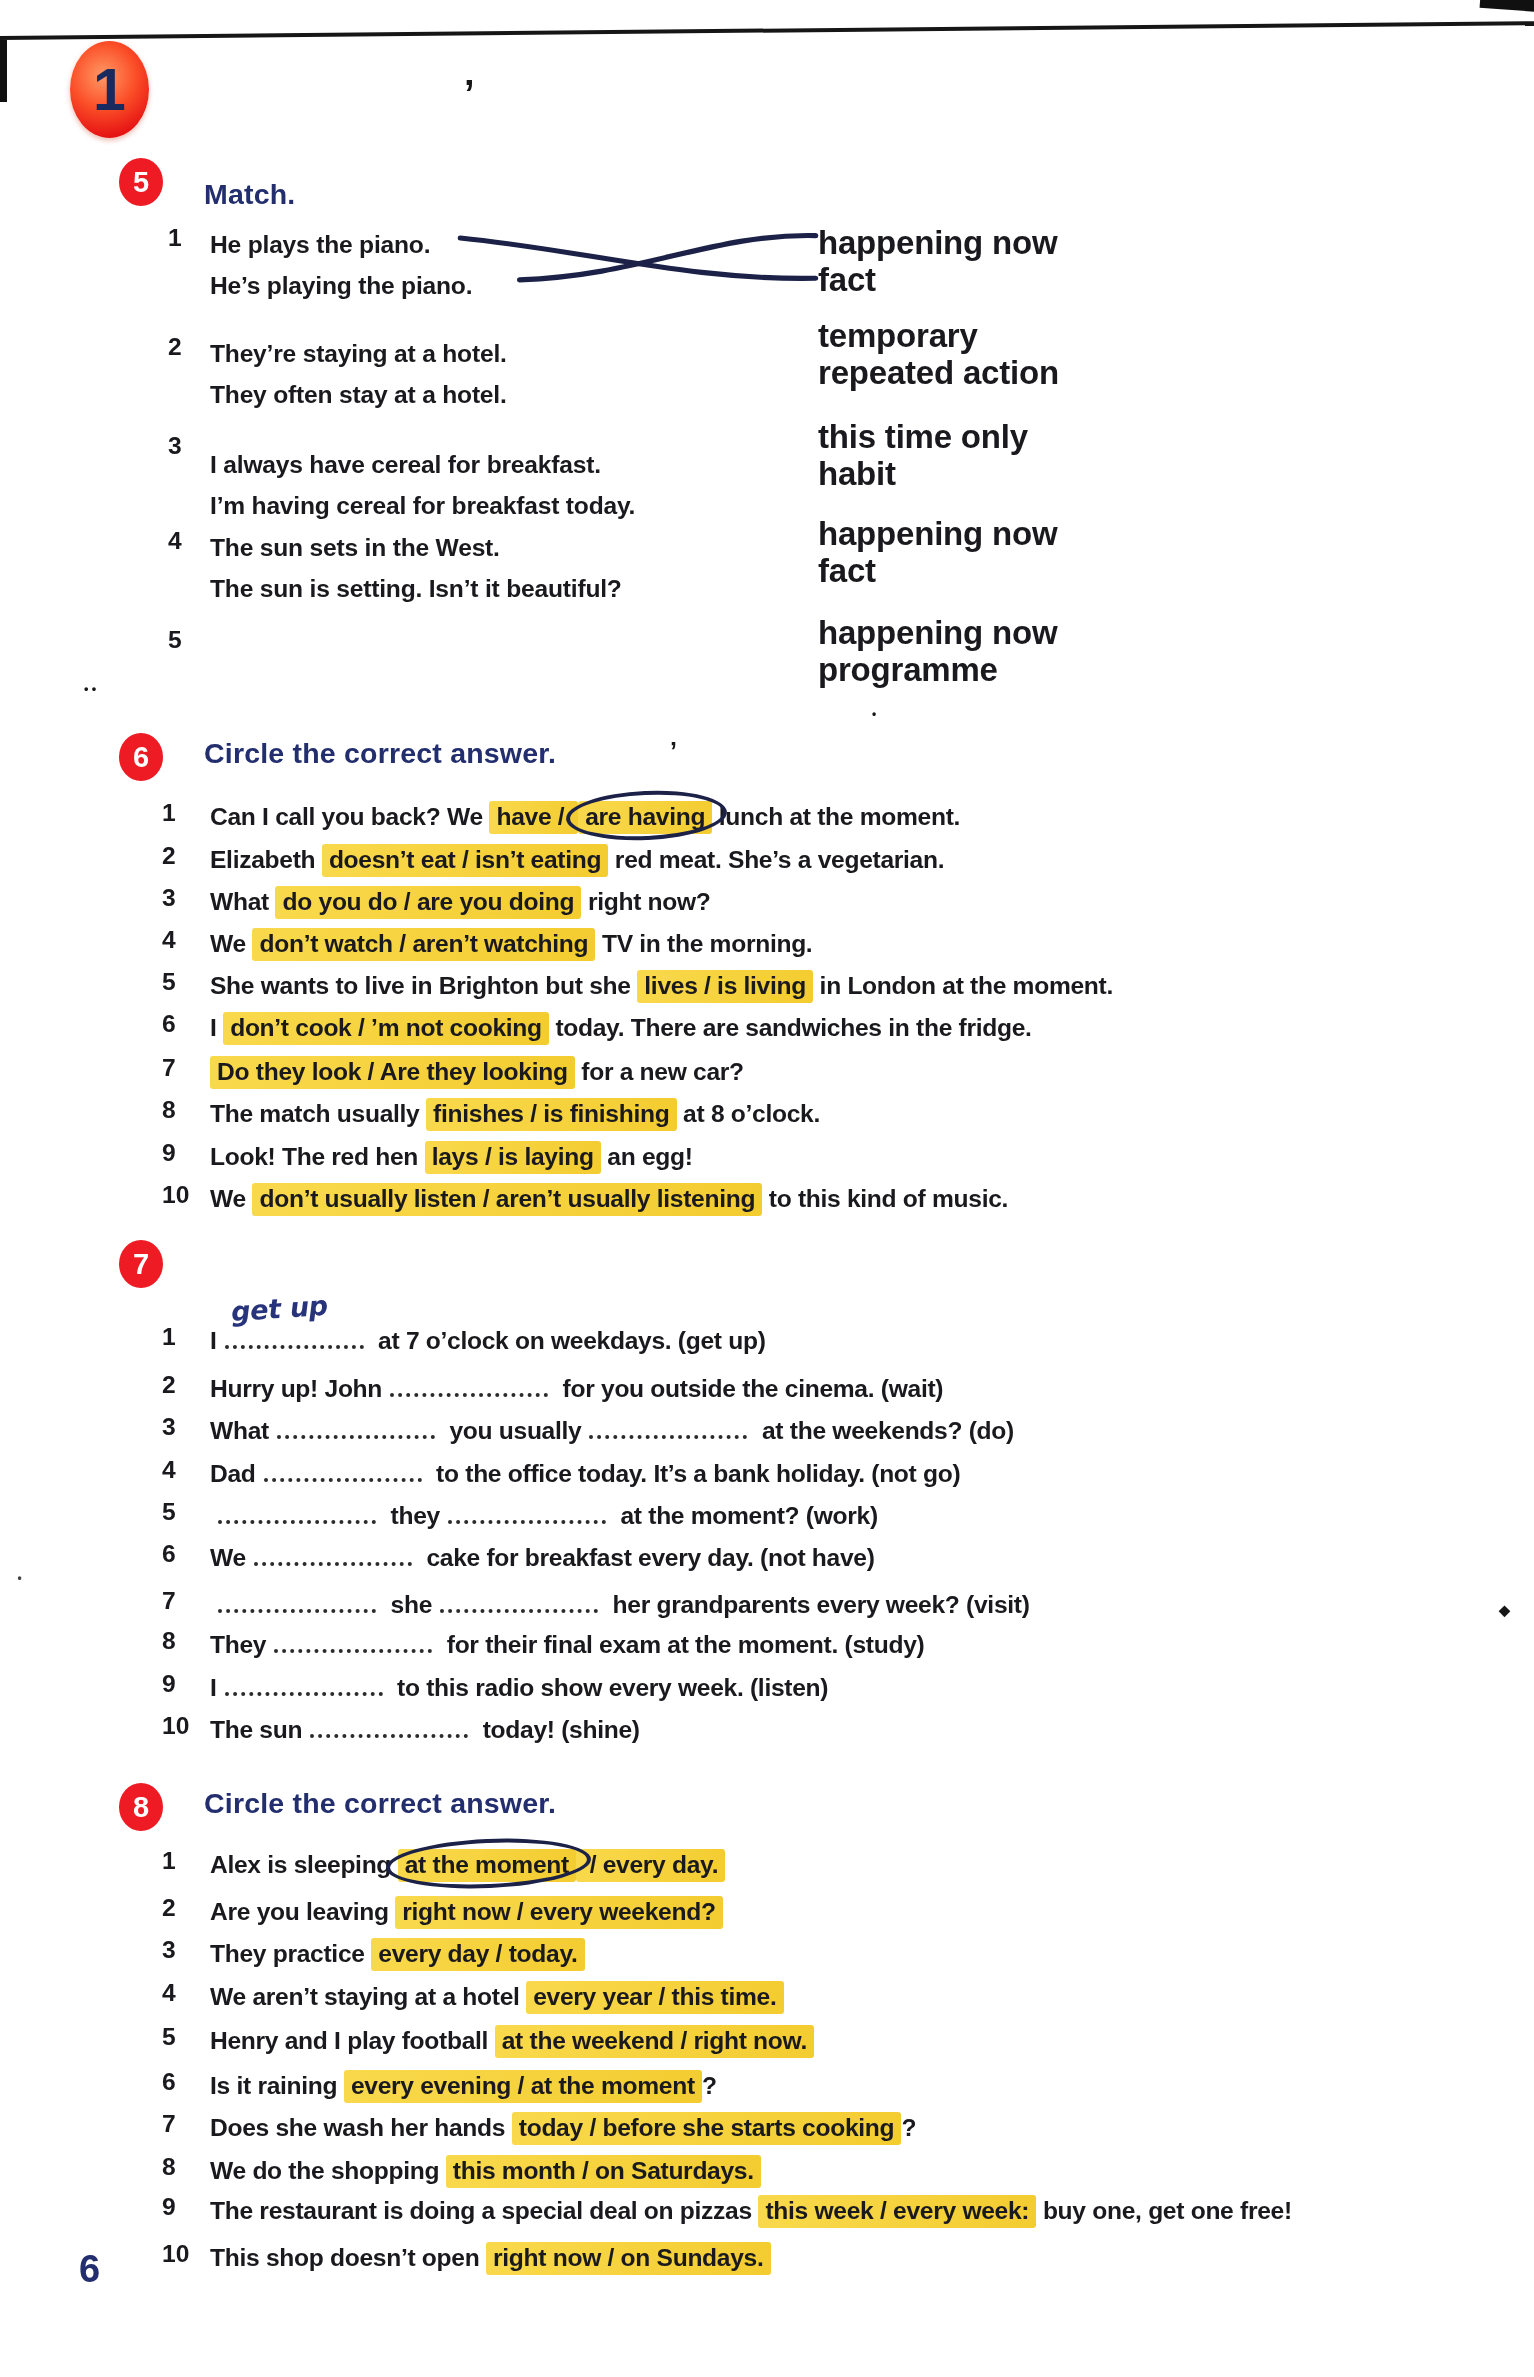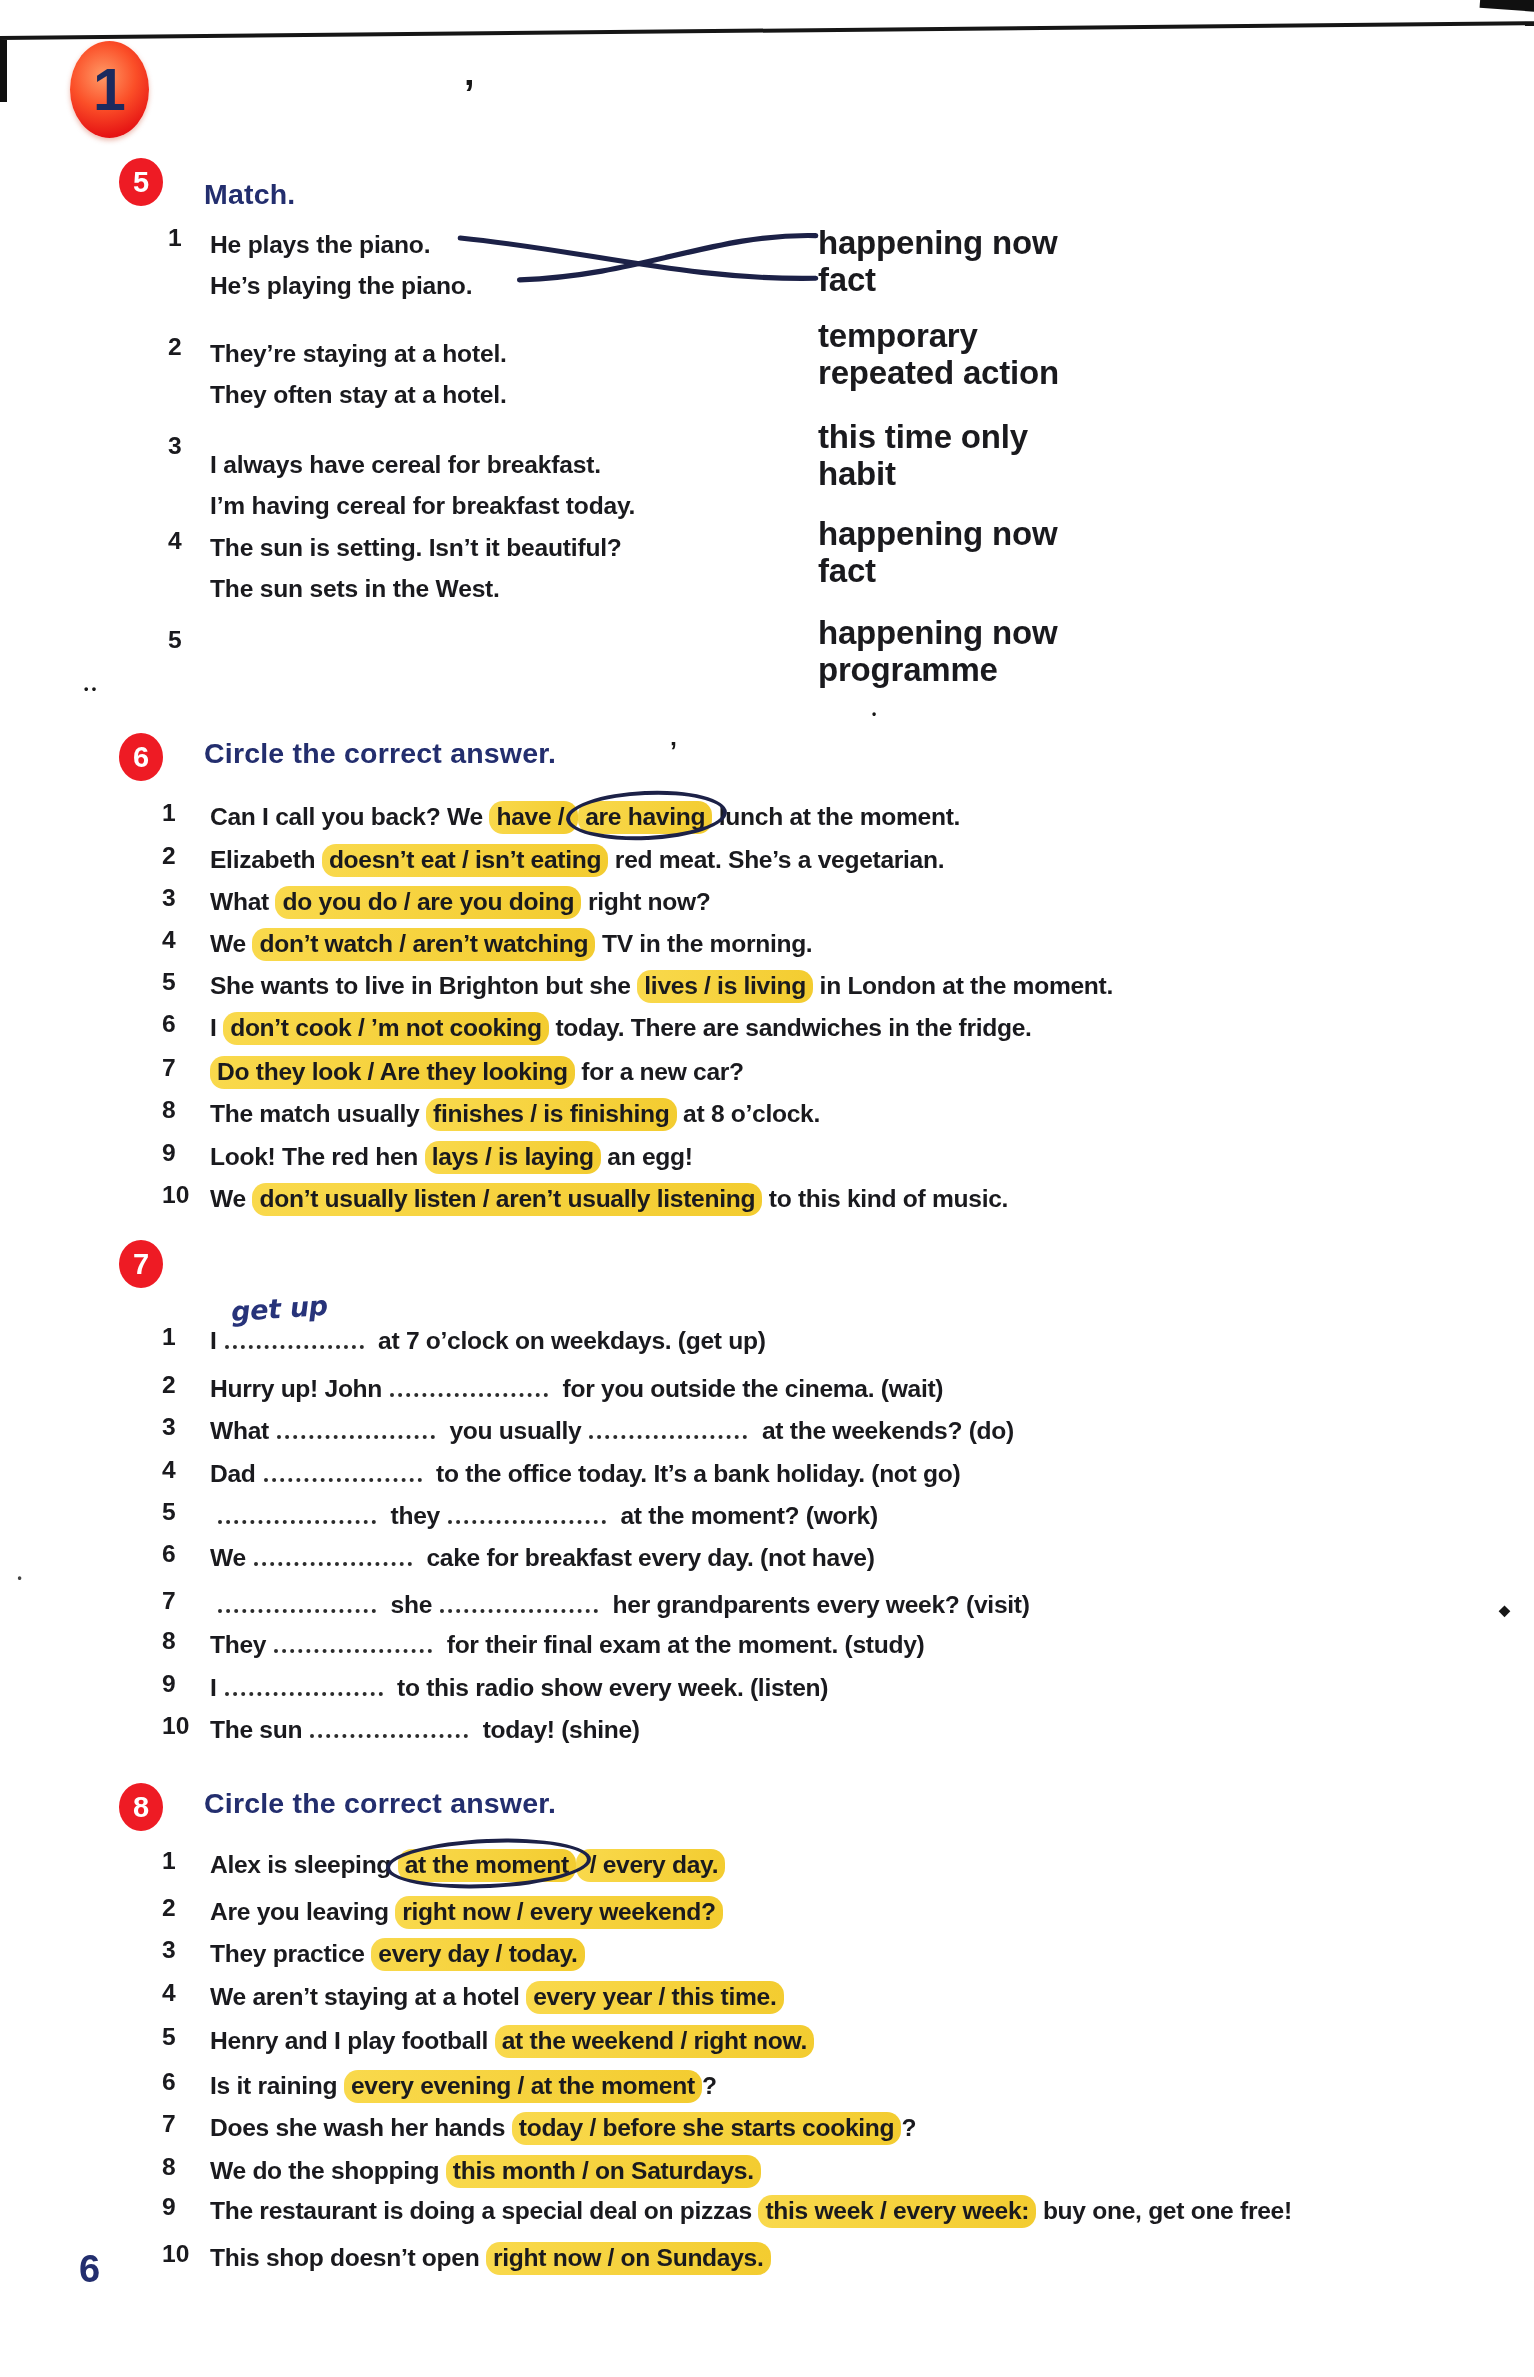--- a/index.html
+++ b/index.html
@@ -24,21 +24,21 @@
   
   .m-num{position:absolute;left:168px;font-size:24.6px;white-space:nowrap;}
   .m-left{position:absolute;left:210px;font-size:24.6px;line-height:41px;white-space:nowrap;letter-spacing:-0.2px;}
   .m-right{position:absolute;left:818px;font-size:33px;line-height:37px;white-space:nowrap;letter-spacing:-0.2px;}
   .match-svg{position:absolute;left:452px;top:219px;}
   
   .q-line{position:absolute;left:162px;right:11px;white-space:nowrap;}
   .q-num{position:absolute;left:0;width:46px;font-size:24.6px;}
   .q-text{position:absolute;left:48px;font-size:24.6px;line-height:35px;letter-spacing:-0.3px;white-space:nowrap;}
   
-  .hl{background:linear-gradient(97deg,#f9d94c 0%,#f3cc30 100%);border-radius:14px;padding:2.4px 7.1px 4px;
+  .hl{background:linear-gradient(97deg,#f9d94c 0%,#f3cc30 100%);border-radius:3px;padding:2.4px 7.1px 4px;
       box-decoration-break:clone;-webkit-box-decoration-break:clone;}
   .circled{position:relative;}
   .pen-oval{position:absolute;left:-12px;right:-14.3px;top:-9.5px;bottom:-6.3px;border:4px solid #1c2147;
             border-radius:50%;transform:rotate(-2.5deg);pointer-events:none;}
   
   .blank{display:inline-block;border-bottom:4px dotted #2b2b2b;height:0.72em;margin:0 8px;position:relative;}
   .hand{position:absolute;left:6.3px;top:-36px;color:#27337a;font-style:italic;font-weight:700;font-size:27px;
         font-family:"DejaVu Sans",sans-serif;transform:rotate(-4deg);white-space:nowrap;}
   .page-number{position:absolute;left:79px;top:2248px;font-size:38px;font-weight:800;color:#232e6e;}
 </style>
@@ -89,22 +89,22 @@
       <div class="m-left" style="top: 444px;">
         <div>I always have cereal for breakfast.</div>
         <div>I’m having cereal for breakfast today.</div>
       </div>
       <div class="m-right" style="top: 418px;">
         <div>this time only</div>
         <div>habit</div>
       </div>
       <span class="m-num" style="top: 527px;">4</span>
       <div class="m-left" style="top: 527px;">
+        <div>The sun sets in the West.</div>
         <div>The sun is setting. Isn’t it beautiful?</div>
-        <div>The sun sets in the West.</div>
       </div>
       <div class="m-right" style="top: 515px;">
         <div>happening now</div>
         <div>fact</div>
       </div>
       <span class="m-num" style="top: 626px;">5</span>
       <div class="m-right" style="top: 614px;">
         <div>happening now</div>
         <div>programme</div>
       </div>

